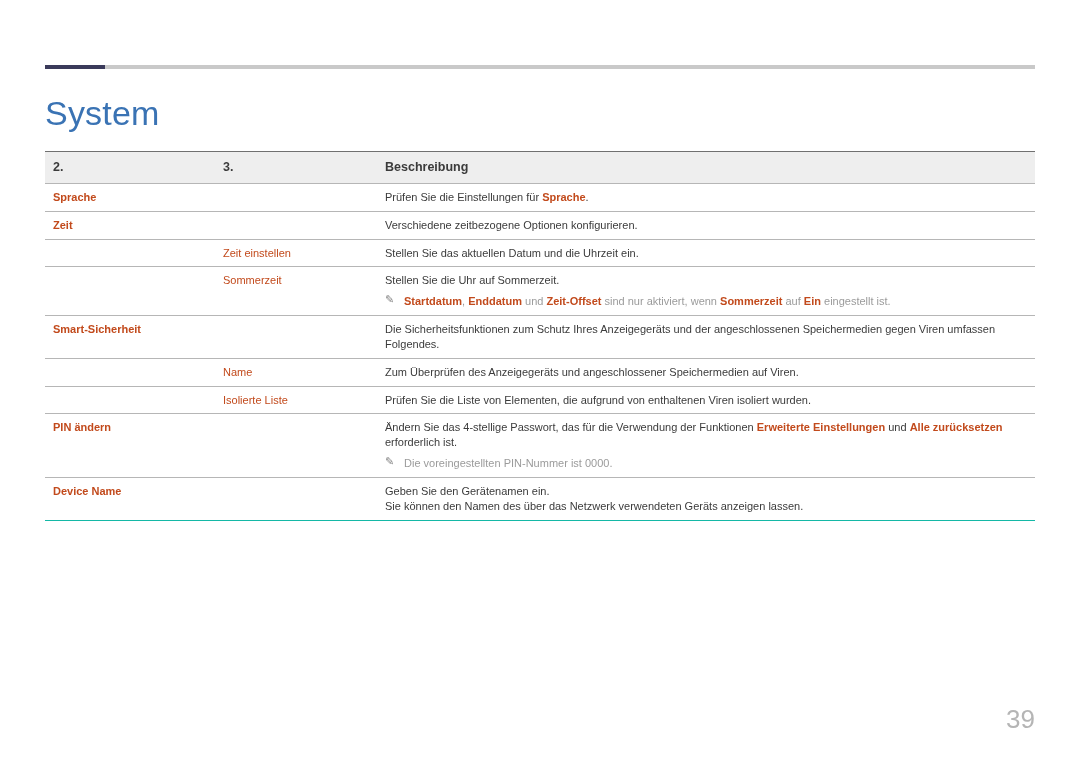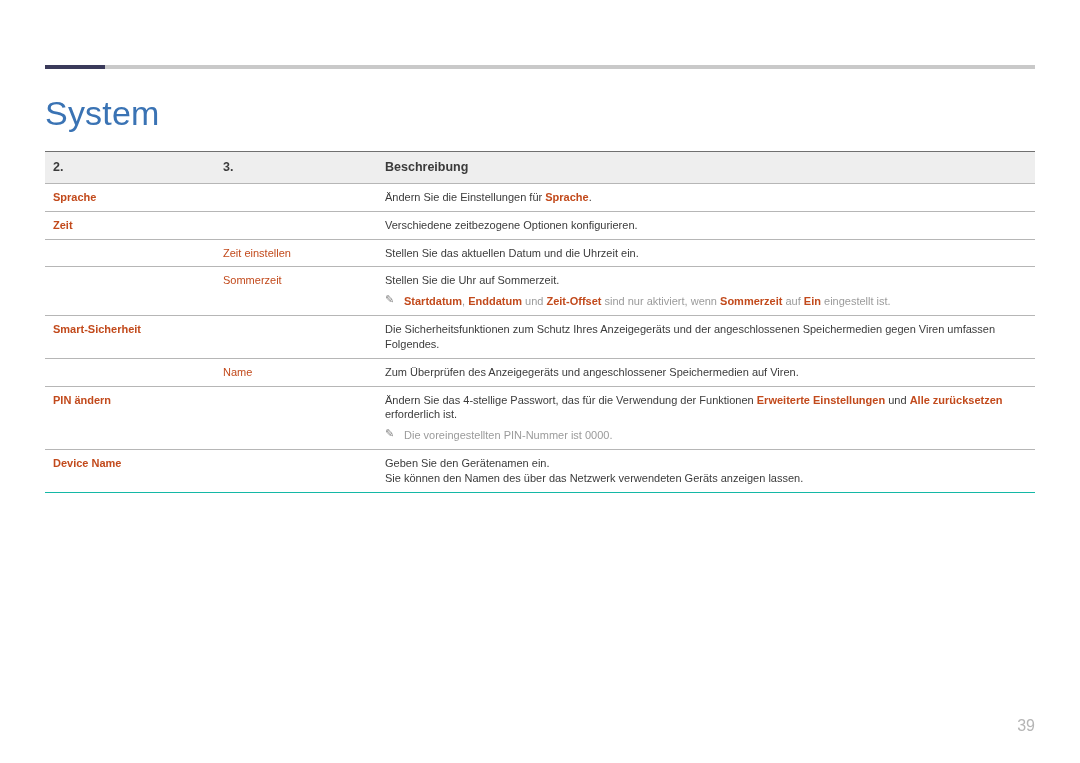--- a/index.html
+++ b/index.html
@@ -75,21 +75,21 @@
     width: 11px; height: 11px;
     font-size: 11px;
     color: #888;
     line-height: 11px;
     font-family: Arial, sans-serif;
   }
   .page-number {
     position: absolute;
     right: 45px;
     bottom: 28px;
-    font-size: 16px;
+    font-size: 26px;
     color: #b5b5b5;
     font-weight: 400;
     text-align: right;
   }
   td.nb { border-top: 0 !important; }
   tr.header-row th { border-top: 1px solid #707070; }
   tr.last td { border-bottom: 1px solid #14b8a6; }
 </style>
 </head>
 <body>
@@ -114,21 +114,21 @@
         <th>2.</th>
         <th>3.</th>
         <th>Beschreibung</th>
       </tr>
     </thead>
     <tbody>
 
       <tr>
         <td colspan="2"><span class="term">Sprache</span></td>
         <td>
-          <span>Ändern Sie die Einstellungen für </span><span class="term">Sprache</span><span>.</span>
+          <span>Prüfen Sie die Einstellungen für </span><span class="term">Sprache</span><span>.</span>
         </td>
       </tr>
 
       <tr>
         <td colspan="2"><span class="term">Zeit</span></td>
         <td>Verschiedene zeitbezogene Optionen konfigurieren.</td>
       </tr>
 
       <tr>
         <td class="nb"></td>
@@ -154,20 +154,25 @@
         <td colspan="2"><span class="term">Smart-Sicherheit</span></td>
         <td>Die Sicherheitsfunktionen zum Schutz Ihres Anzeigegeräts und der angeschlossenen Speichermedien gegen Viren umfassen Folgendes.</td>
       </tr>
 
       <tr>
         <td class="nb"></td>
         <td><span class="sub">Name</span></td>
         <td>Zum Überprüfen des Anzeigegeräts und angeschlossener Speichermedien auf Viren.</td>
       </tr>
 
+      <tr>
+        <td class="nb"></td>
+        <td><span class="sub">Isolierte Liste</span></td>
+        <td>Prüfen Sie die Liste von Elementen, die aufgrund von enthaltenen Viren isoliert wurden.</td>
+      </tr>
 
       <tr>
         <td colspan="2"><span class="term">PIN ändern</span></td>
         <td>
           <span>Ändern Sie das 4-stellige Passwort, das für die Verwendung der Funktionen </span><span class="term">Erweiterte Einstellungen</span><span> und </span><span class="term">Alle zurücksetzen</span><span> erforderlich ist.</span>
           <div class="note">
             <span class="note-icon">✎</span>
             <span class="muted">Die voreingestellten PIN-Nummer ist 0000.</span>
           </div>
         </td>

